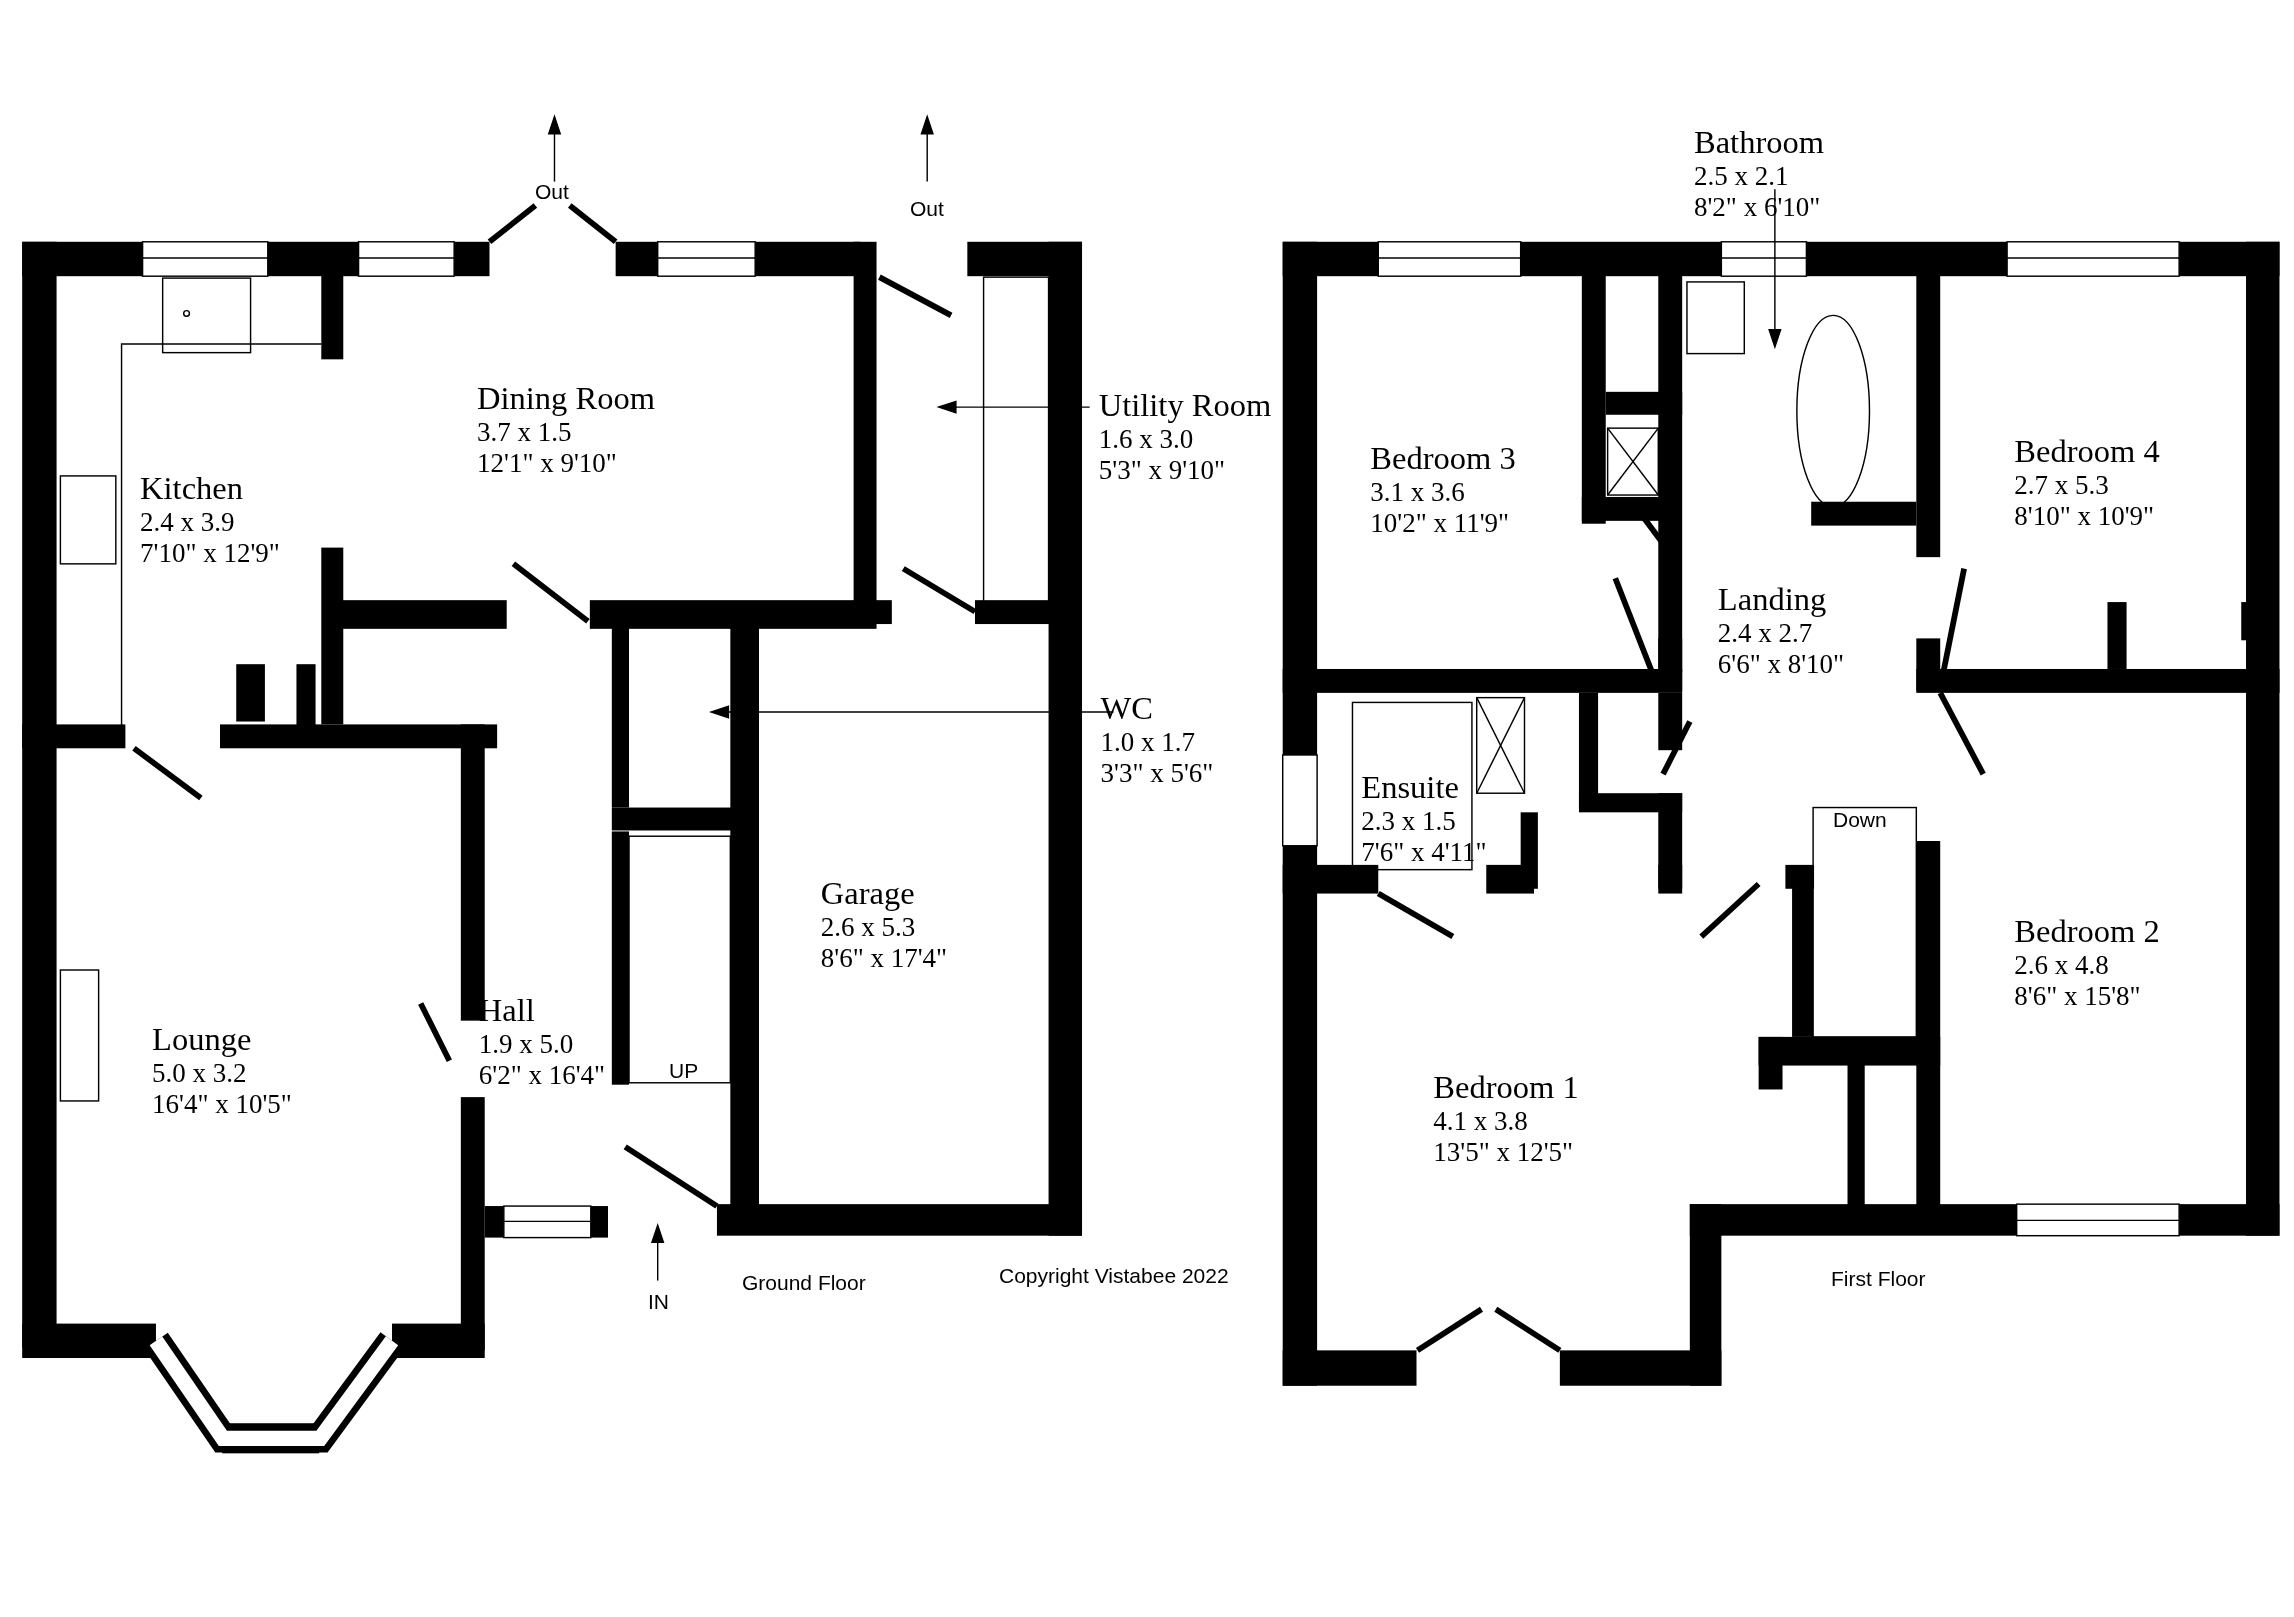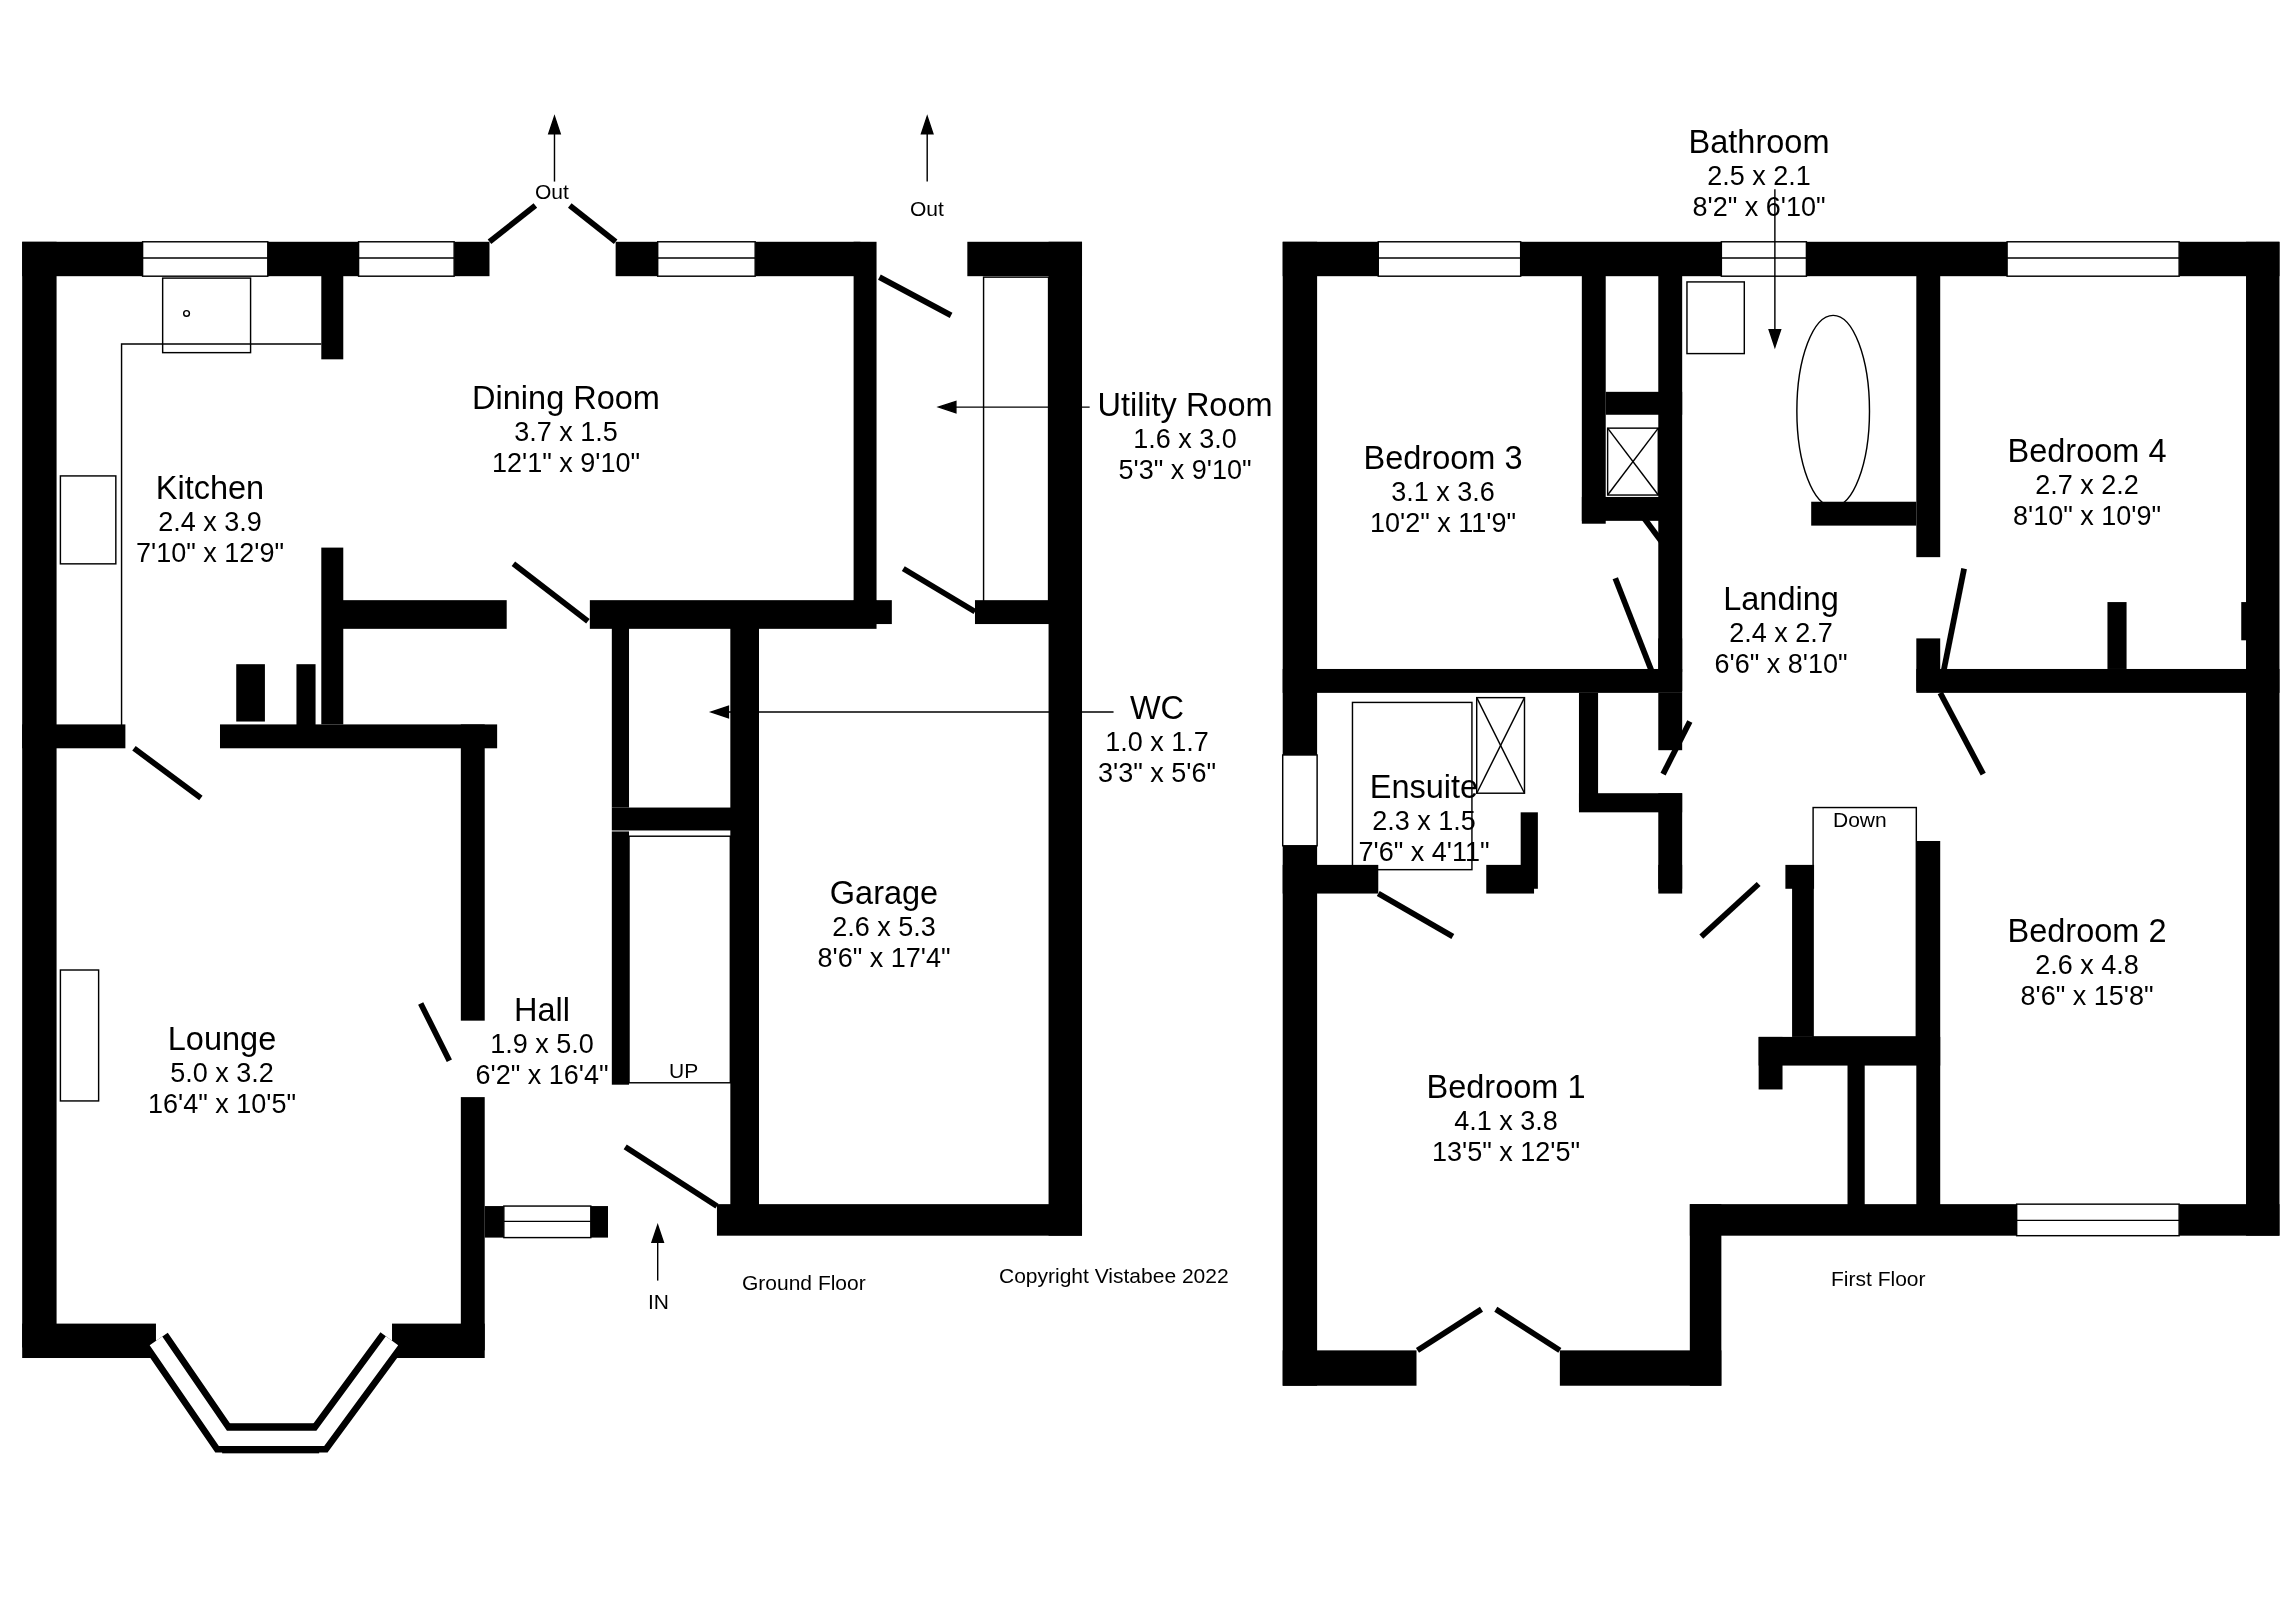--- a/index.html
+++ b/index.html
@@ -1,18 +1,18 @@
 <!DOCTYPE html>
 <html><head>
 <meta charset="utf-8">
 <style>
   html,body{margin:0;padding:0;background:#fff;}
   body{width:2294px;height:1617px;position:relative;overflow:hidden;font-family:"Liberation Sans",sans-serif;color:#000;}
   svg{position:absolute;left:0;top:0;}
-  .lbl{position:absolute;text-align:center;transform:translateX(-50%);line-height:1.15;white-space:nowrap;}
+  .lbl{position:absolute;transform:translateX(-50%);line-height:1.15;white-space:nowrap;font-family:Liberation Serif, serif;}
   .lbl .name{font-size:32.5px;display:block;}
   .lbl .dim{font-size:27px;display:block;}
   .note{position:absolute;font-size:21px;white-space:nowrap;}
 </style>
 </head>
 <body>
 
 <svg width="2294" height="1617" viewBox="0 0 2400 1692">
   <g fill="#000" stroke="none">
 
@@ -232,21 +232,21 @@
     <span class="dim">2.5 x 2.1</span>
     <span class="dim">8'2" x 6'10"</span>
   </div>
 <div class="lbl" style="left:1443px;top:440px">
     <span class="name">Bedroom 3</span>
     <span class="dim">3.1 x 3.6</span>
     <span class="dim">10'2" x 11'9"</span>
   </div>
 <div class="lbl" style="left:2087px;top:433px">
     <span class="name">Bedroom 4</span>
-    <span class="dim">2.7 x 2.2</span>
+    <span class="dim">2.7 x 5.3</span>
     <span class="dim">8'10" x 10'9"</span>
   </div>
 <div class="lbl" style="left:1781px;top:581px">
     <span class="name">Landing</span>
     <span class="dim">2.4 x 2.7</span>
     <span class="dim">6'6" x 8'10"</span>
   </div>
 <div class="lbl" style="left:1424px;top:769px">
     <span class="name">Ensuite</span>
     <span class="dim">2.3 x 1.5</span>

